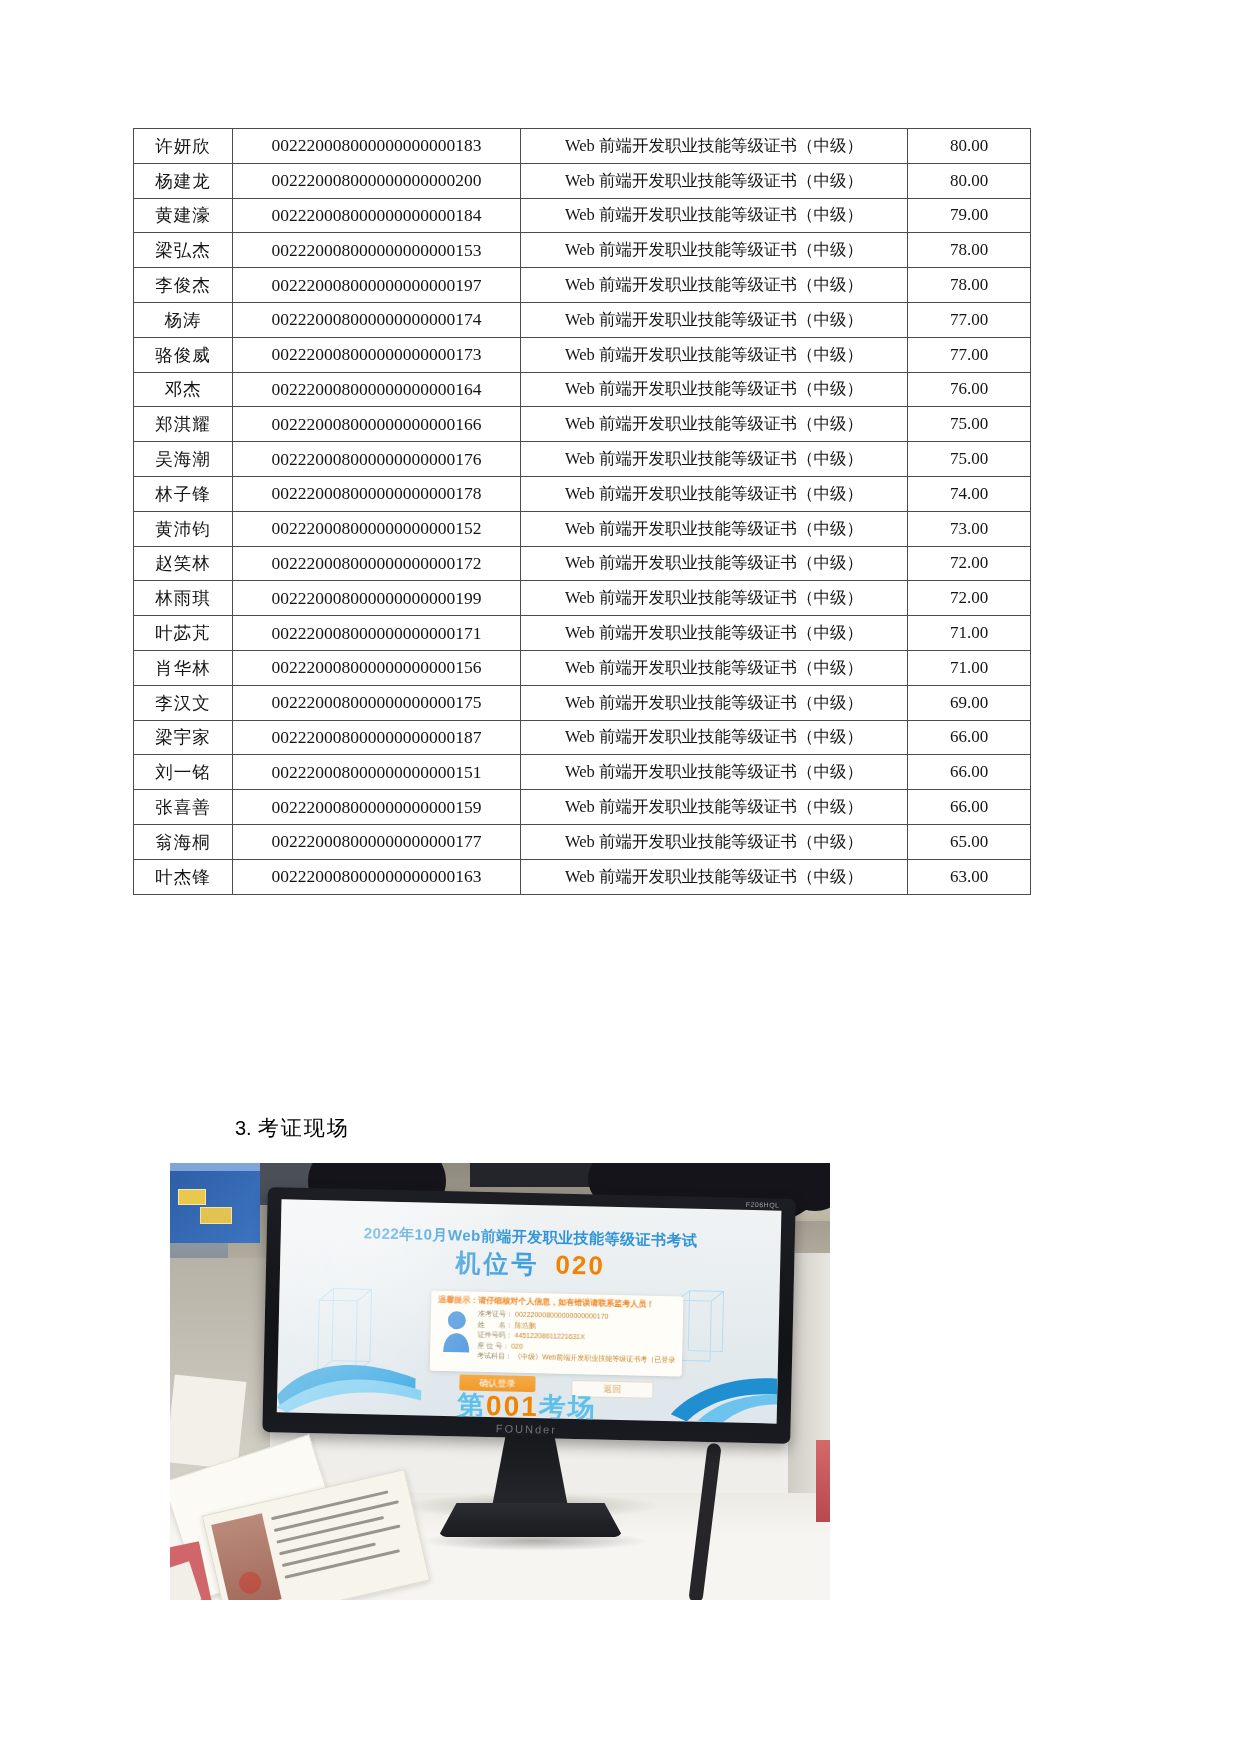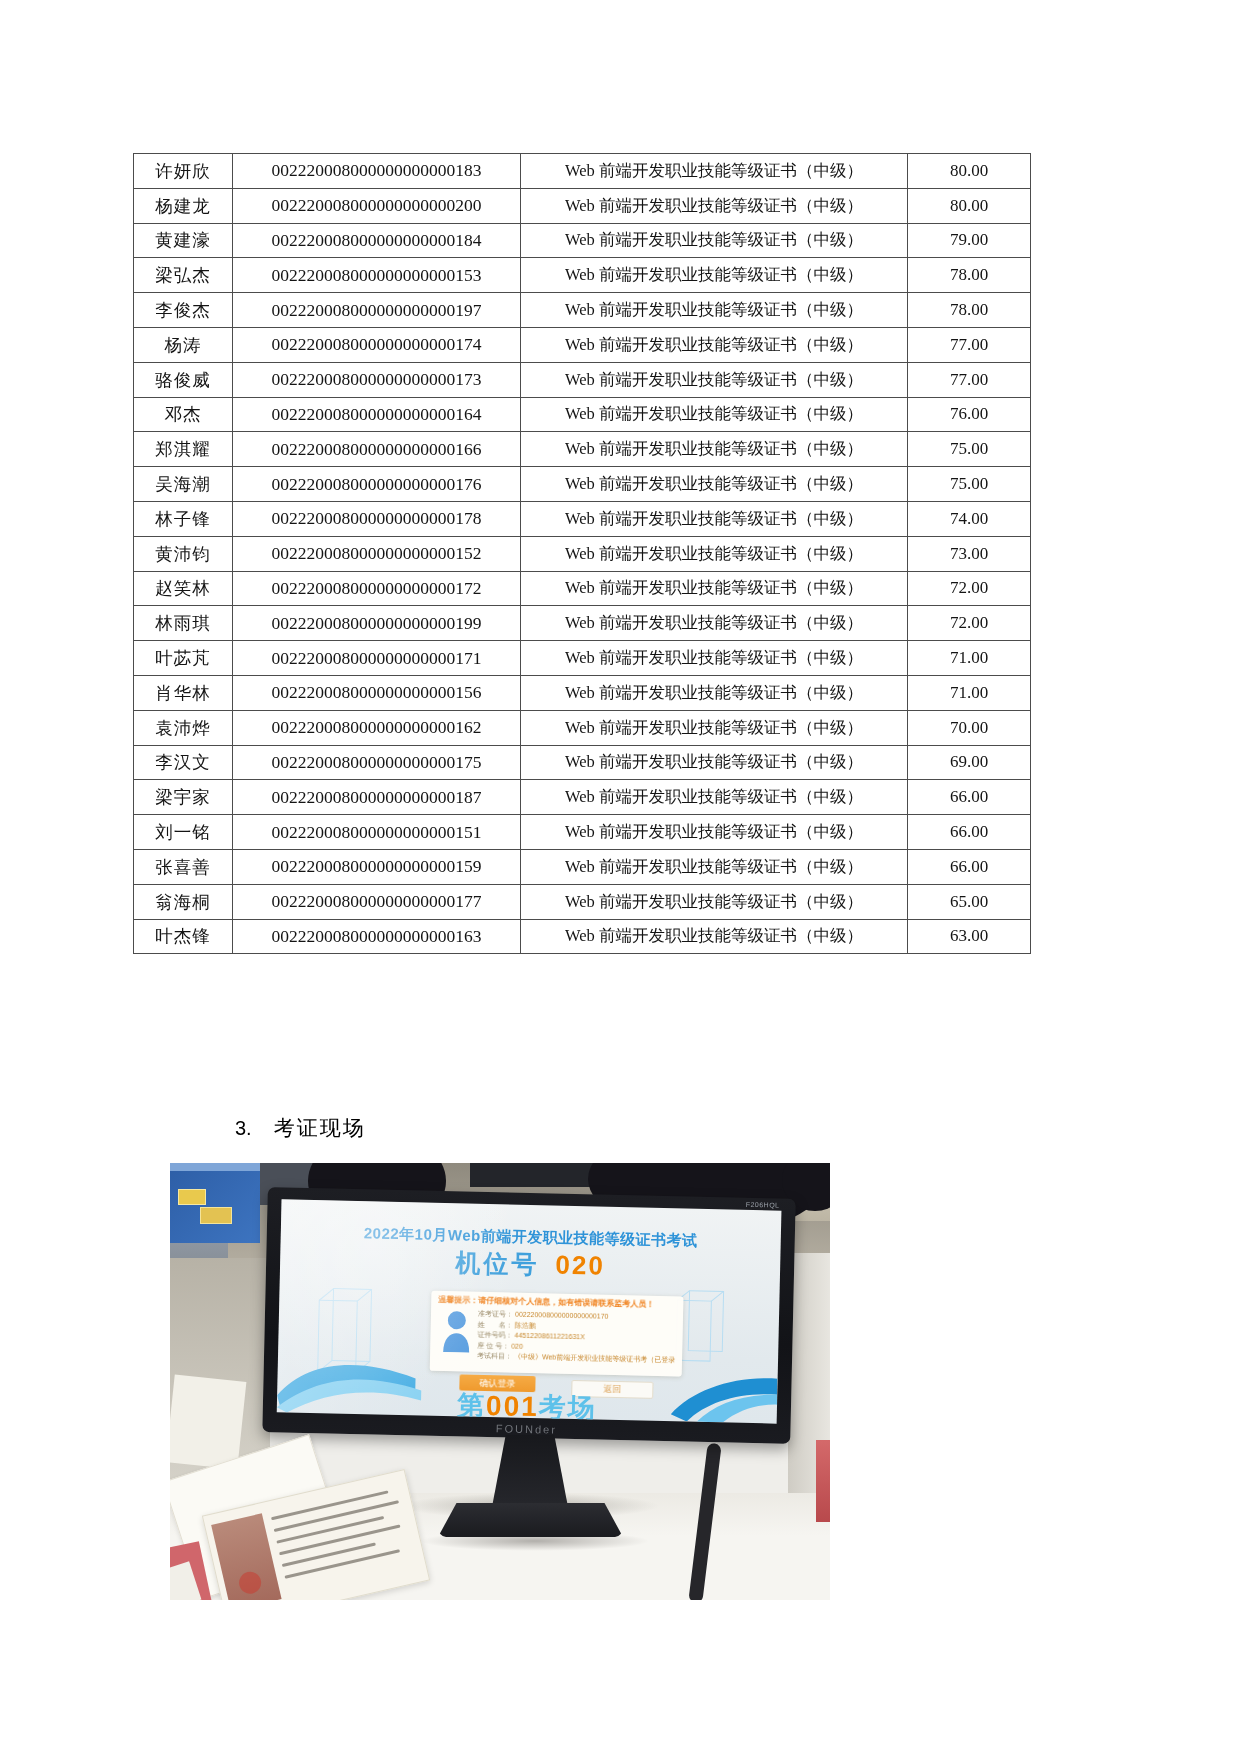--- a/index.html
+++ b/index.html
@@ -1,30 +1,30 @@
 <!DOCTYPE html>
 <html><head>
 <meta charset="utf-8">
 <style>
   html,body{margin:0;padding:0;background:#ffffff;}
   body{width:1240px;height:1753px;position:relative;font-family:"Liberation Serif","DejaVu Serif",serif;color:#111;}
 
   
-  table.results{position:absolute;left:133px;top:128px;width:897px;border-collapse:collapse;table-layout:fixed;margin-top:25px;}
+  table.results{position:absolute;left:133px;top:128px;width:897px;border-collapse:collapse;table-layout:fixed;}
   table.results td{border:1px solid #4c4c4c;height:33.8px;padding:0 2px;text-align:center;vertical-align:middle;
     font-size:17px;color:#141414;overflow:hidden;white-space:nowrap;}
   table.results td:nth-child(1){font-size:17.5px;letter-spacing:1px;}
   table.results td:nth-child(2){font-size:17.5px;}
   table.results td:nth-child(3){font-size:16.5px;}
   table.results td:nth-child(4){font-size:17px;}
 
   
   .section-heading{position:absolute;left:235px;top:1114px;font-size:21px;color:#000;}
   .section-heading .num{font-family:"Liberation Sans","DejaVu Sans",sans-serif;font-size:20px;}
-  .section-heading .txt{margin-left:22px;letter-spacing:2px;}
+  .section-heading .txt{margin-left:6px;letter-spacing:2px;}
 
   
   .photo{position:absolute;left:170px;top:1163px;width:660px;height:437px;overflow:hidden;background:#efeeea;}
   .abs{position:absolute;}
 
   
   .bg-top{left:0;top:0;width:660px;height:100px;background:linear-gradient(180deg,#8f8a7e,#b3ada0);}
   .bg-midleft{left:0;top:95px;width:100px;height:250px;background:linear-gradient(180deg,#b7b2a6,#d8d5cc);}
   .bg-midright{left:618px;top:90px;width:42px;height:280px;background:linear-gradient(90deg,#cfccc4,#e8e6e0);}
   .ceiling{left:545px;top:0;width:115px;height:58px;background:linear-gradient(180deg,#d6cfbc,#bcb5a4);}
@@ -185,26 +185,20 @@
           <td>叶苾芃</td>
           <td>002220008000000000000171</td>
           <td>Web 前端开发职业技能等级证书（中级）</td>
           <td>71.00</td>
         </tr>
         <tr>
           <td>肖华林</td>
           <td>002220008000000000000156</td>
           <td>Web 前端开发职业技能等级证书（中级）</td>
           <td>71.00</td>
-        </tr>
-        <tr>
-          <td>袁沛烨</td>
-          <td>002220008000000000000162</td>
-          <td>Web 前端开发职业技能等级证书（中级）</td>
-          <td>70.00</td>
         </tr>
         <tr>
           <td>李汉文</td>
           <td>002220008000000000000175</td>
           <td>Web 前端开发职业技能等级证书（中级）</td>
           <td>69.00</td>
         </tr>
         <tr>
           <td>梁宇家</td>
           <td>002220008000000000000187</td>

